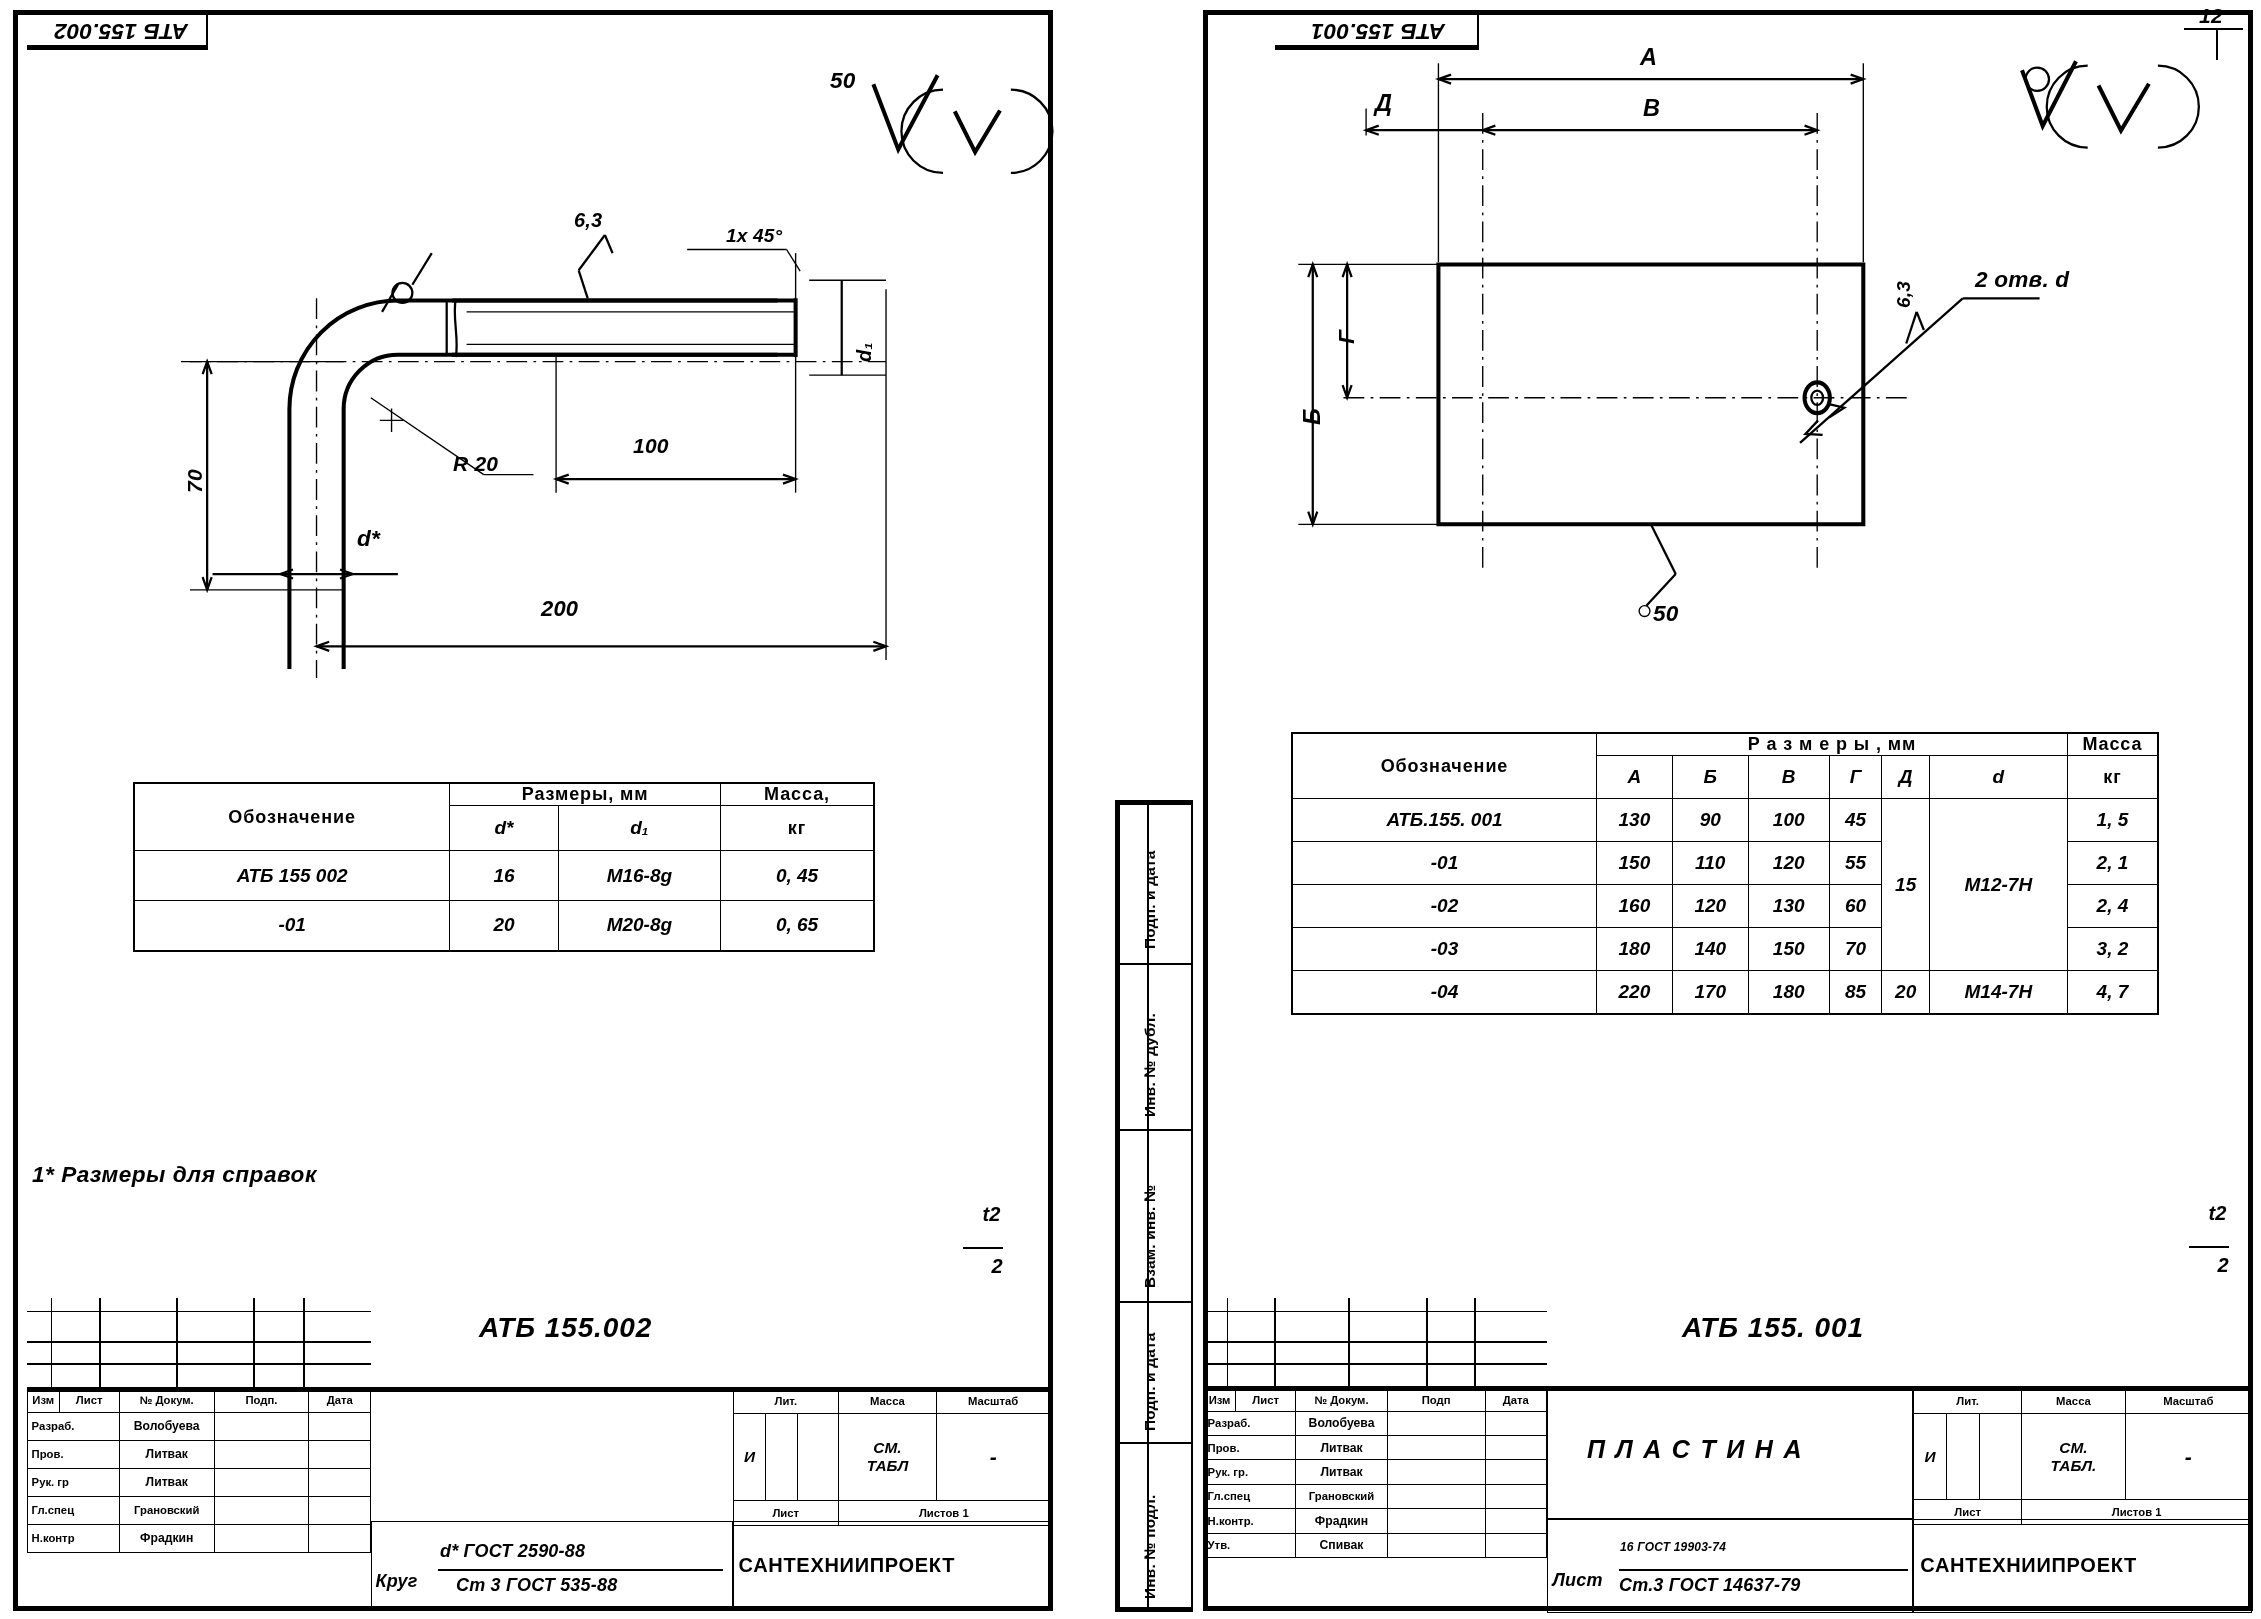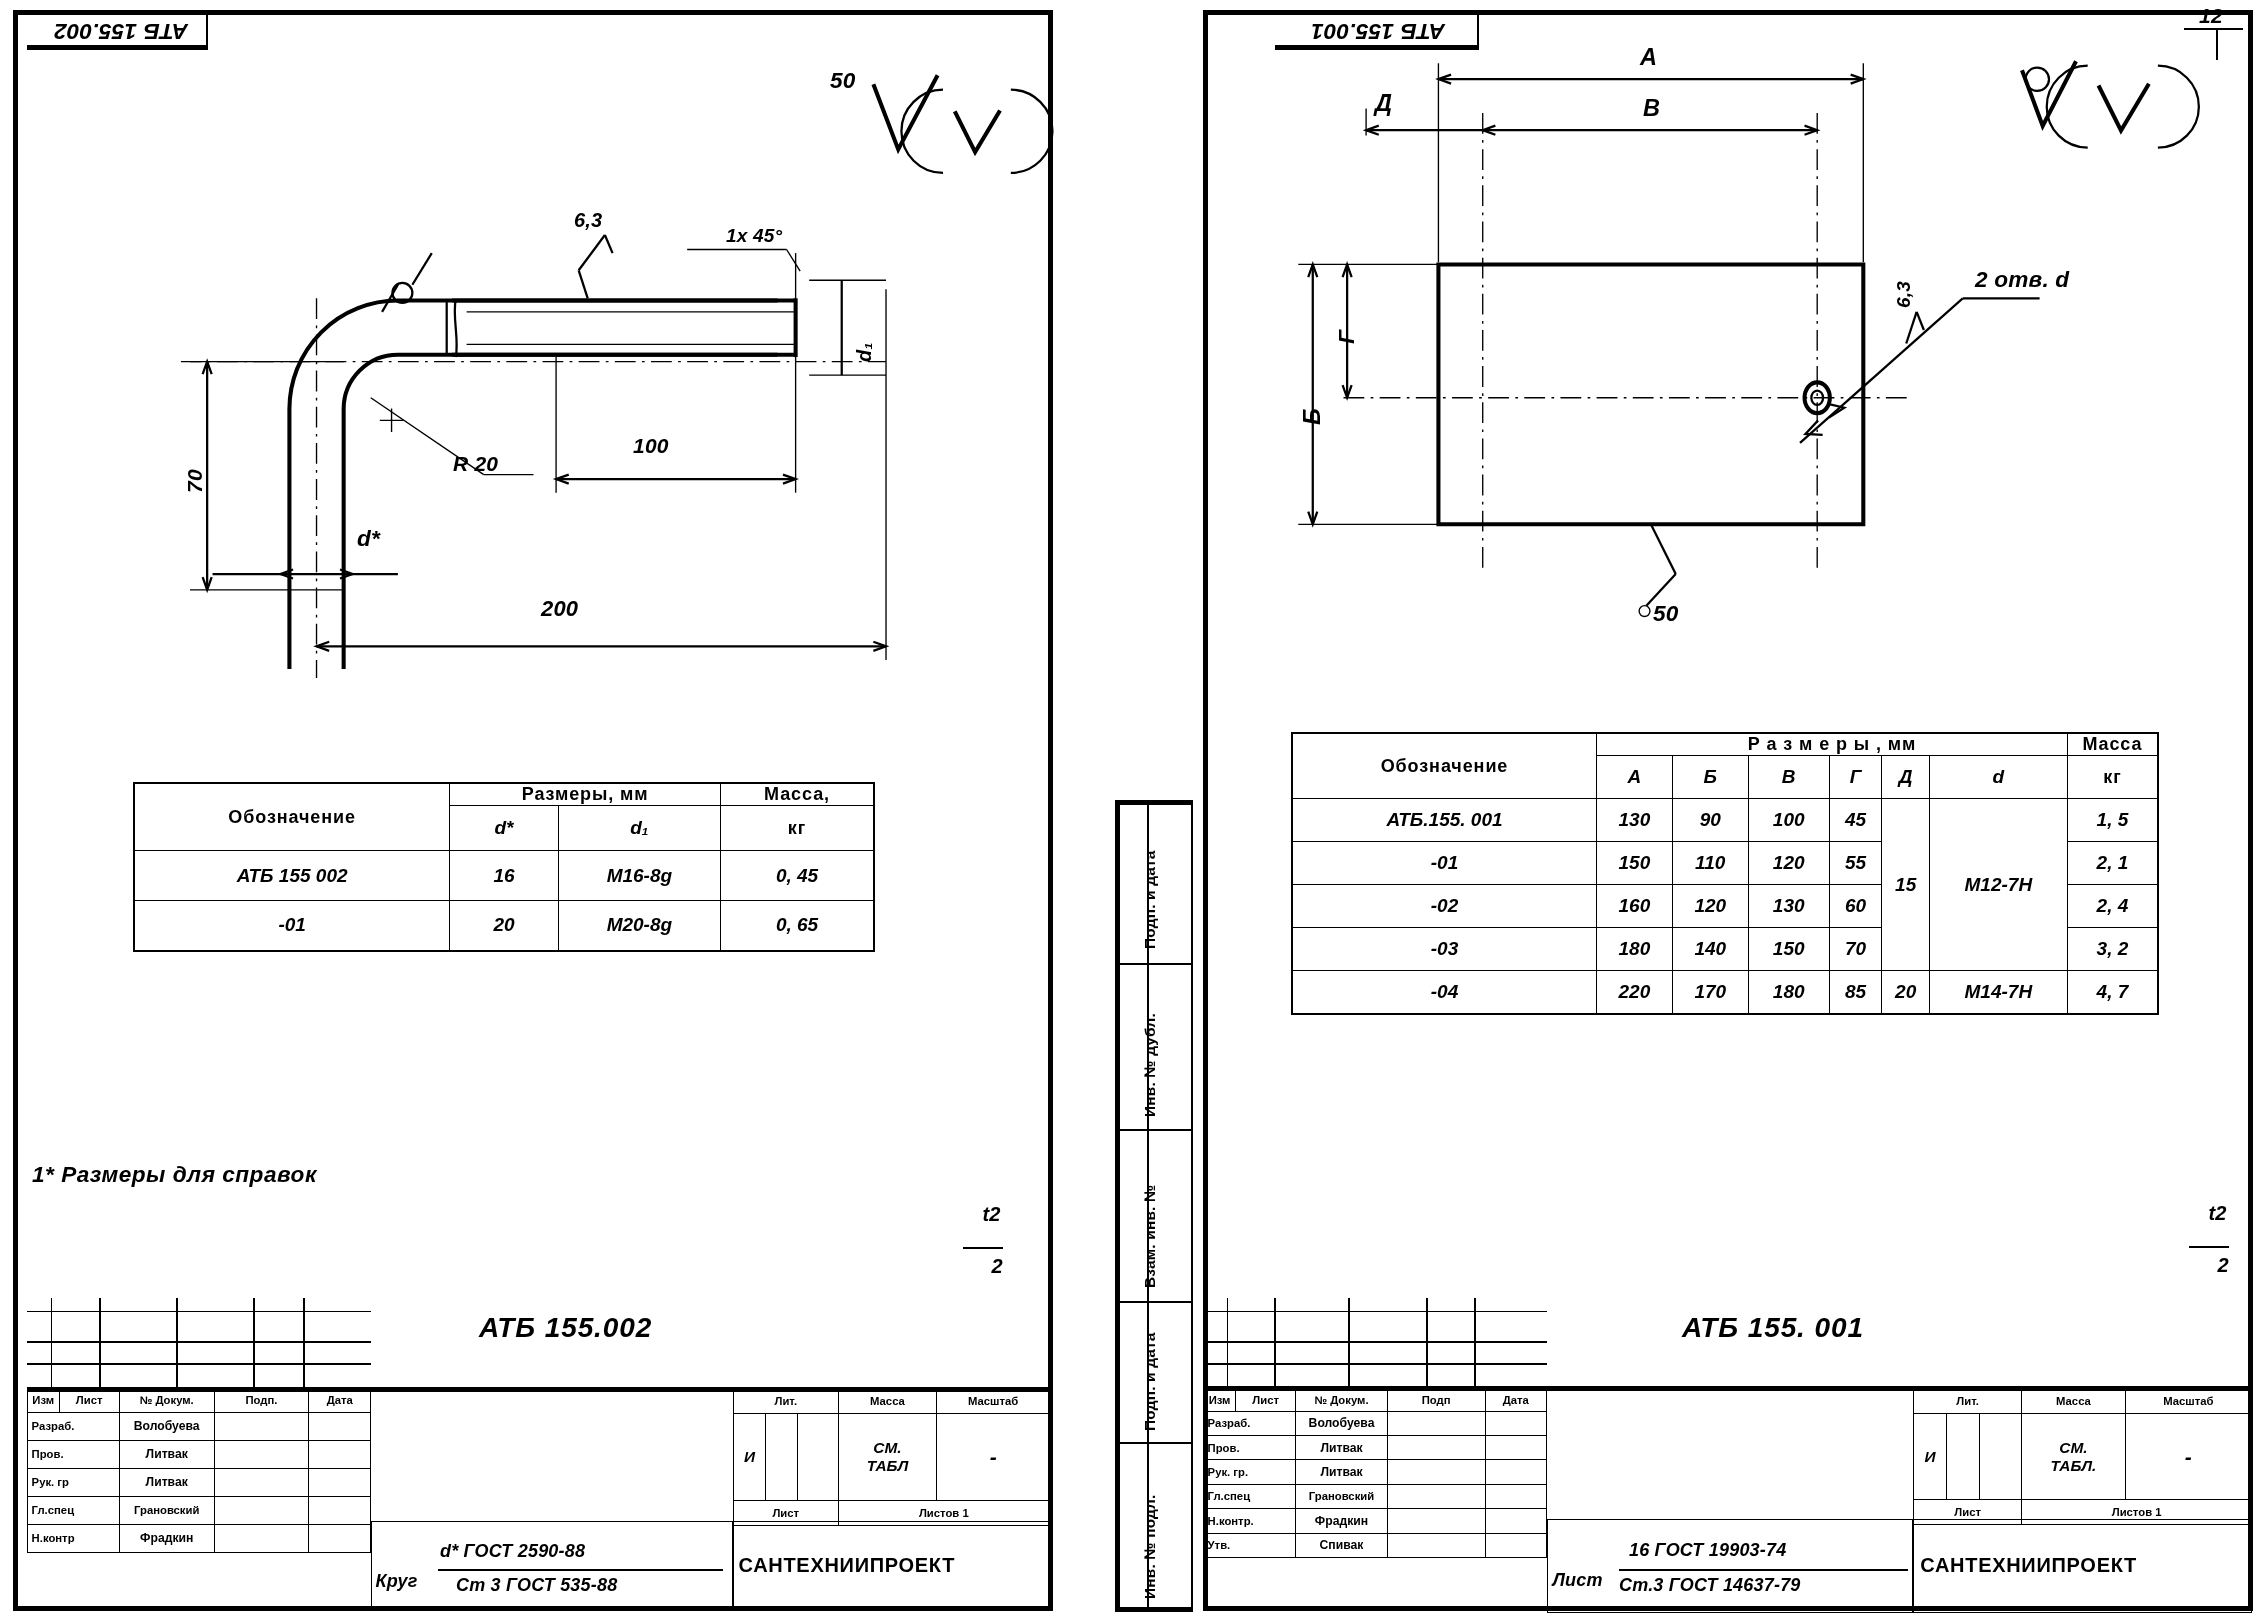--- a/index.html
+++ b/index.html
@@ -503,20 +503,23 @@
         </tr>
         <tr>
           <td class="tiny" colspan="2" style="height:24.4px; text-align:left; padding-left:3.6px;">Утв.</td>
           <td class="tiny2">Спивак</td>
           <td></td>
               <td></td>
         </tr>
       </tbody>
         </table>
 
+      <div style="position:absolute; left:344px; top:90px; width:366px; height:131px; border:1.4px solid #000; border-top:none;">
+        <div class="txt ital" style="left:39px; top:47px; font-size:25px; letter-spacing:1.8px;">П Л А С Т И Н А</div>
+      </div>
 
       <table class="tb2" style="left:710px; top:90px; width:339px;">
         <tbody>
             <tr>
           <td class="tiny" colspan="3" style="width:109px; height:25px;">Лит.</td>
           <td class="tiny" style="width:104px;">Масса</td>
           <td class="tiny" style="width:127px;">Масштаб</td>
         </tr>
         <tr>
           <td class="mid" style="width:33px; height:86px;">И</td>
@@ -530,21 +533,21 @@
         </tr>
         <tr>
           <td class="tiny" colspan="3" style="height:25px;">Лист</td>
           <td class="tiny" colspan="2">Листов 1</td>
         </tr>
       </tbody>
         </table>
 
       <div style="position:absolute; left:344px; top:221px; width:366px; height:94px; border:1.4px solid #000;">
         <div class="txt ital" style="left:4.5px; top:50px; font-size:18px;">Лист</div>
-        <div class="txt ital" style="left:72px; top:20px; font-size:18px;margin-left:9px;">16 ГОСТ 19903-74</div>
+        <div class="txt ital" style="left:72px; top:20px; font-size:12px;">16 ГОСТ 19903-74</div>
         <div class="ln hl" style="left:71px; top:49px; width:289px;"></div>
         <div class="txt ital" style="left:71px; top:55px; font-size:18px;">Ст.3 ГОСТ 14637-79</div>
       </div>
 
       <div style="position:absolute; left:710px; top:221px; width:339px; height:94px; border:1.4px solid #000;">
         <div class="txt org" style="left:6.3px; top:34px;">САНТЕХНИИПРОЕКТ</div>
       </div>
     </div>
   </div>
 

